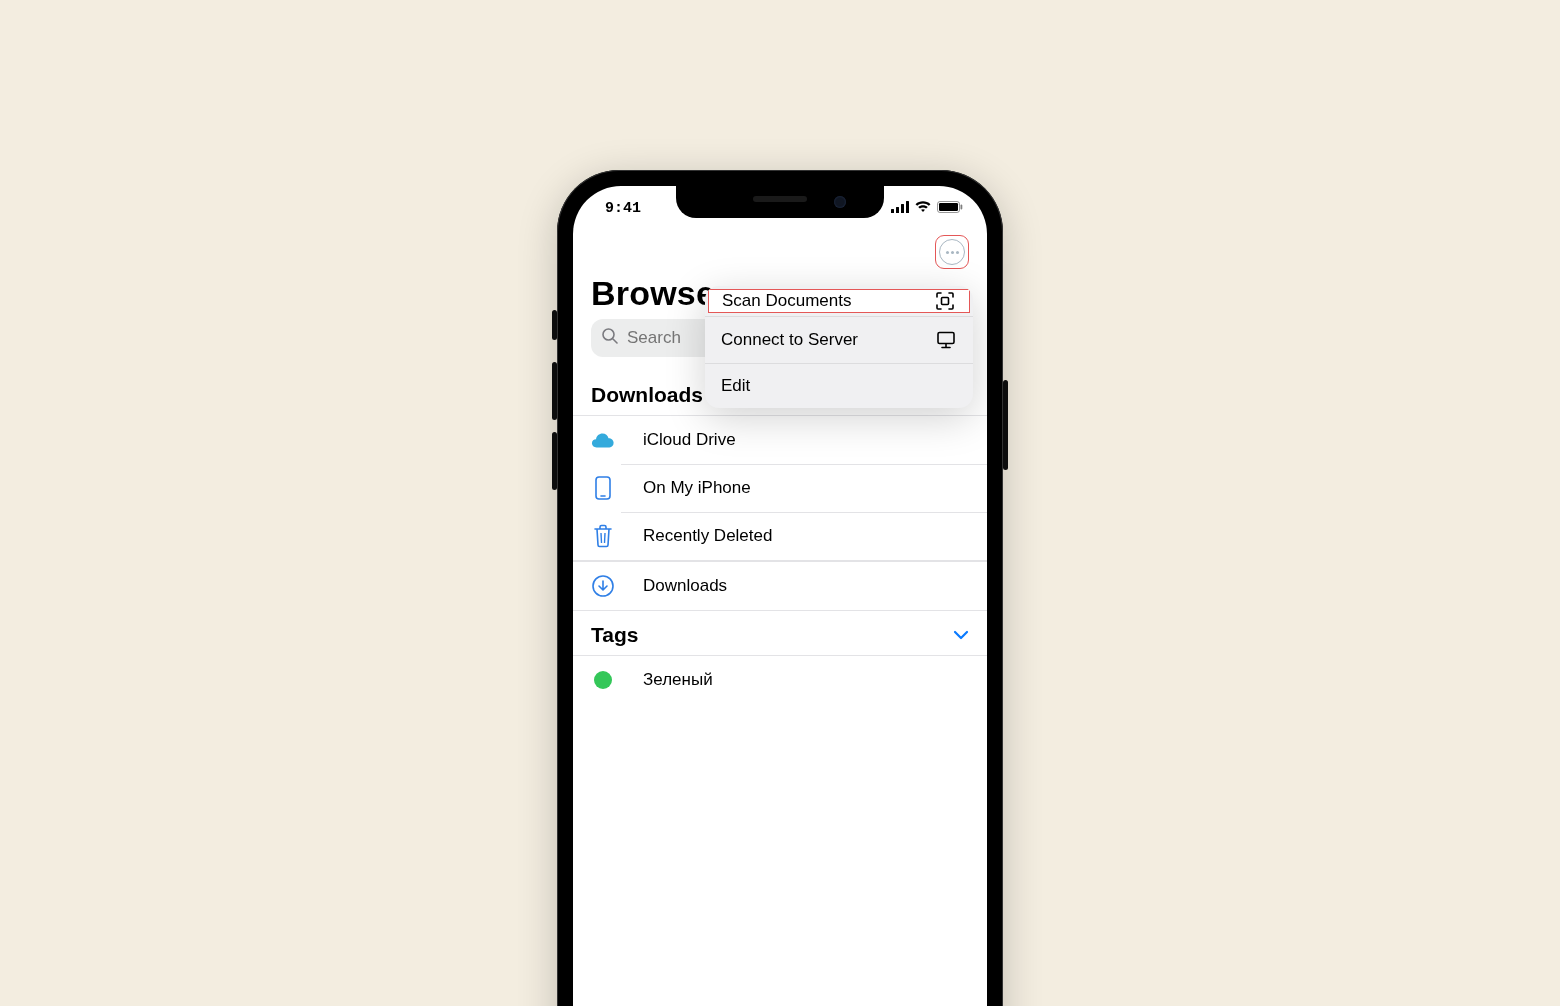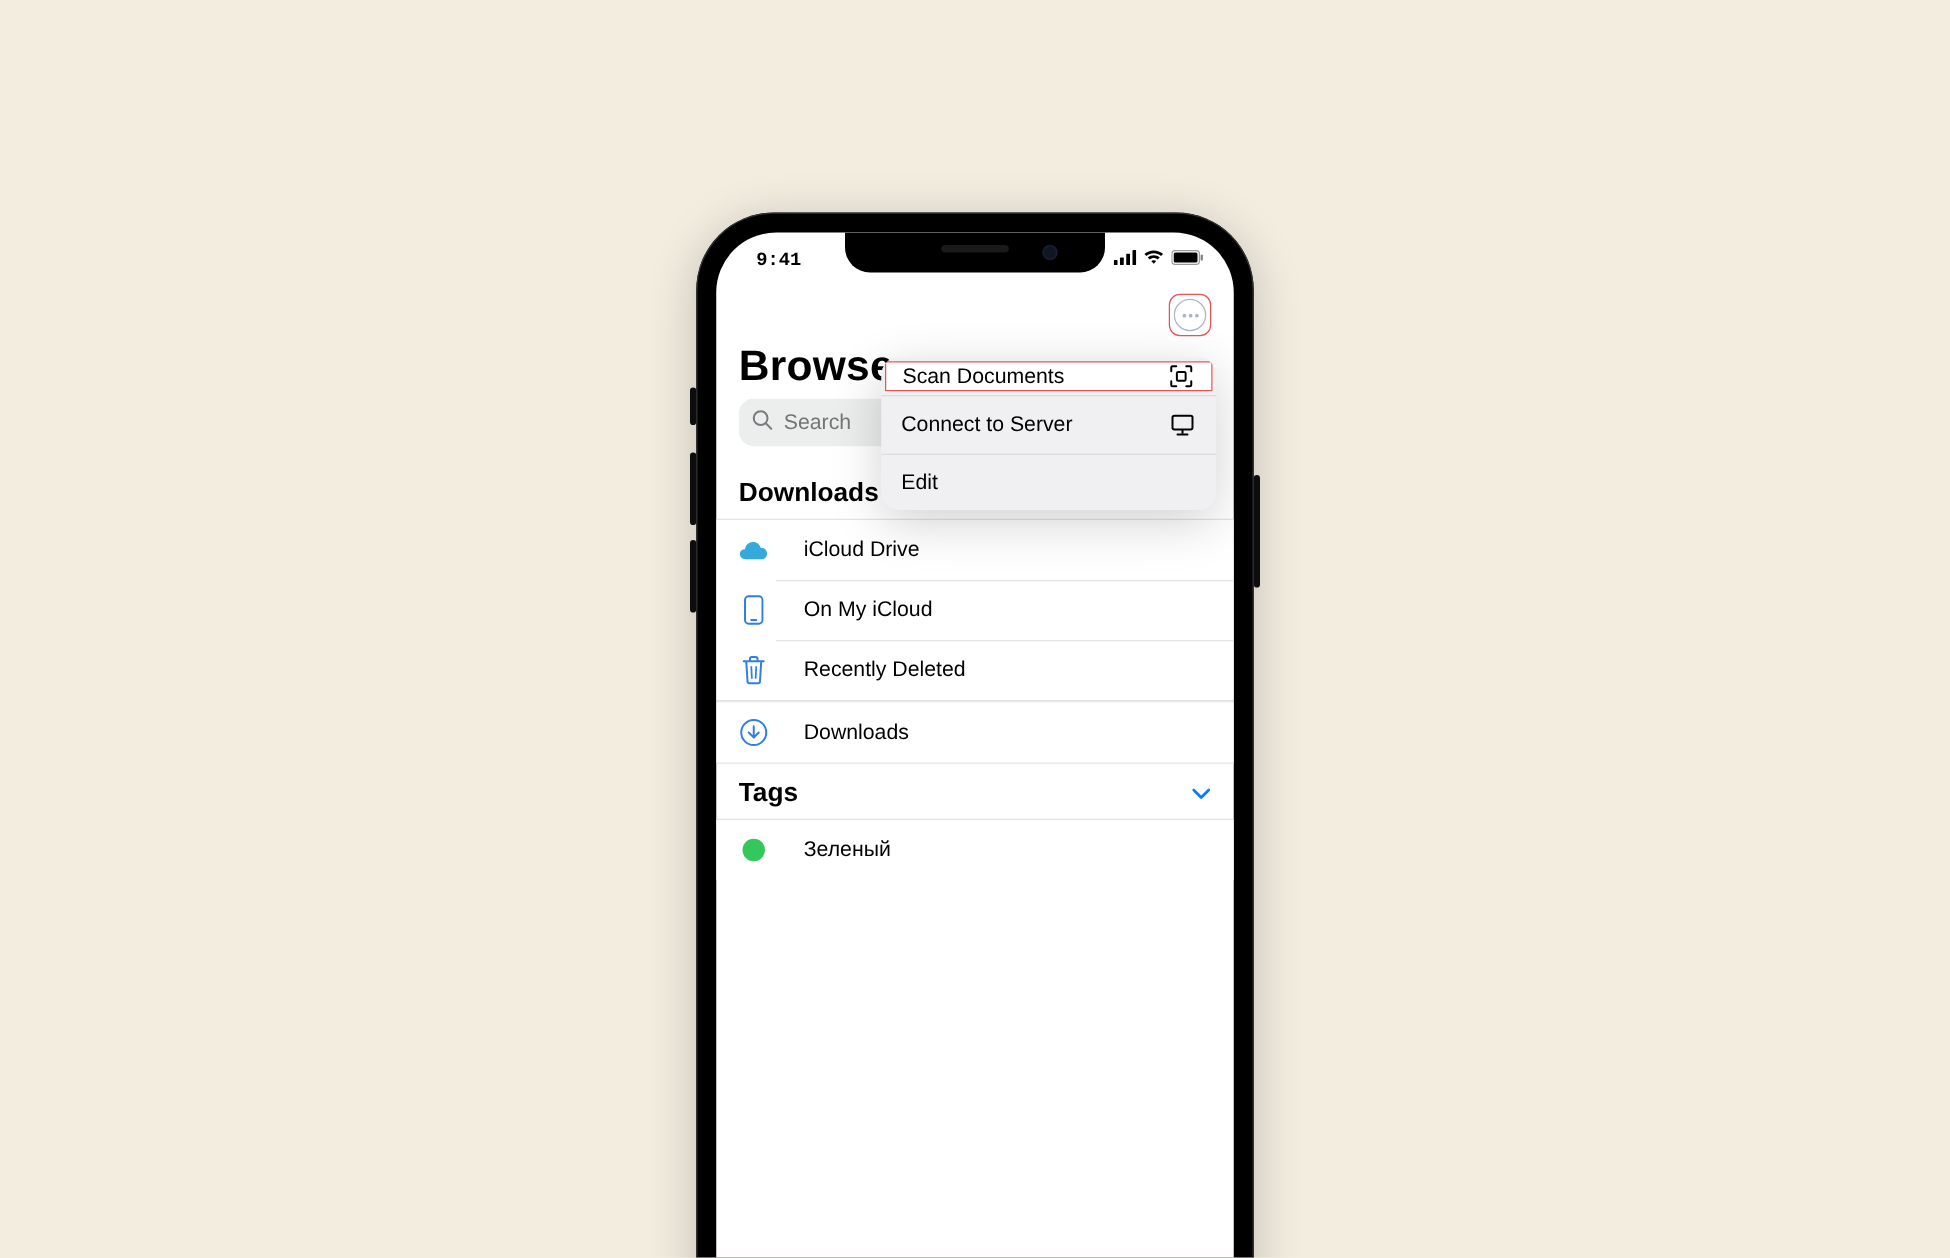--- a/index.html
+++ b/index.html
@@ -303,21 +303,21 @@
         </div>
         <span class="row-label">iCloud Drive</span>
       </div>
       <div class="row">
         <div class="row-icon">
           <svg width="16" height="24" viewBox="0 0 16 24">
               <rect x="1" y="1" width="14" height="22" rx="3" fill="none" stroke="#2f7fe6" stroke-width="1.6"></rect>
               <line x1="6" y1="20" x2="10" y2="20" stroke="#2f7fe6" stroke-width="1.6" stroke-linecap="round"></line>
             </svg>
         </div>
-        <span class="row-label">On My iCloud</span>
+        <span class="row-label">On My iPhone</span>
       </div>
       <div class="row">
         <div class="row-icon">
           <svg width="20" height="24" viewBox="0 0 20 24">
               <path d="M2 5 H18 M7 5 V3 C7 2 7.5 1.5 8.5 1.5 H11.5 C12.5 1.5 13 2 13 3 V5 M4 5 L5 21 C5 22 5.8 22.5 6.5 22.5 H13.5 C14.2 22.5 15 22 15 21 L16 5" fill="none" stroke="#2f7fe6" stroke-width="1.6" stroke-linecap="round"></path>
               <line x1="8" y1="9" x2="8.5" y2="19" stroke="#2f7fe6" stroke-width="1.4"></line>
               <line x1="12" y1="9" x2="11.5" y2="19" stroke="#2f7fe6" stroke-width="1.4"></line>
             </svg>
         </div>
         <span class="row-label">Recently Deleted</span>

